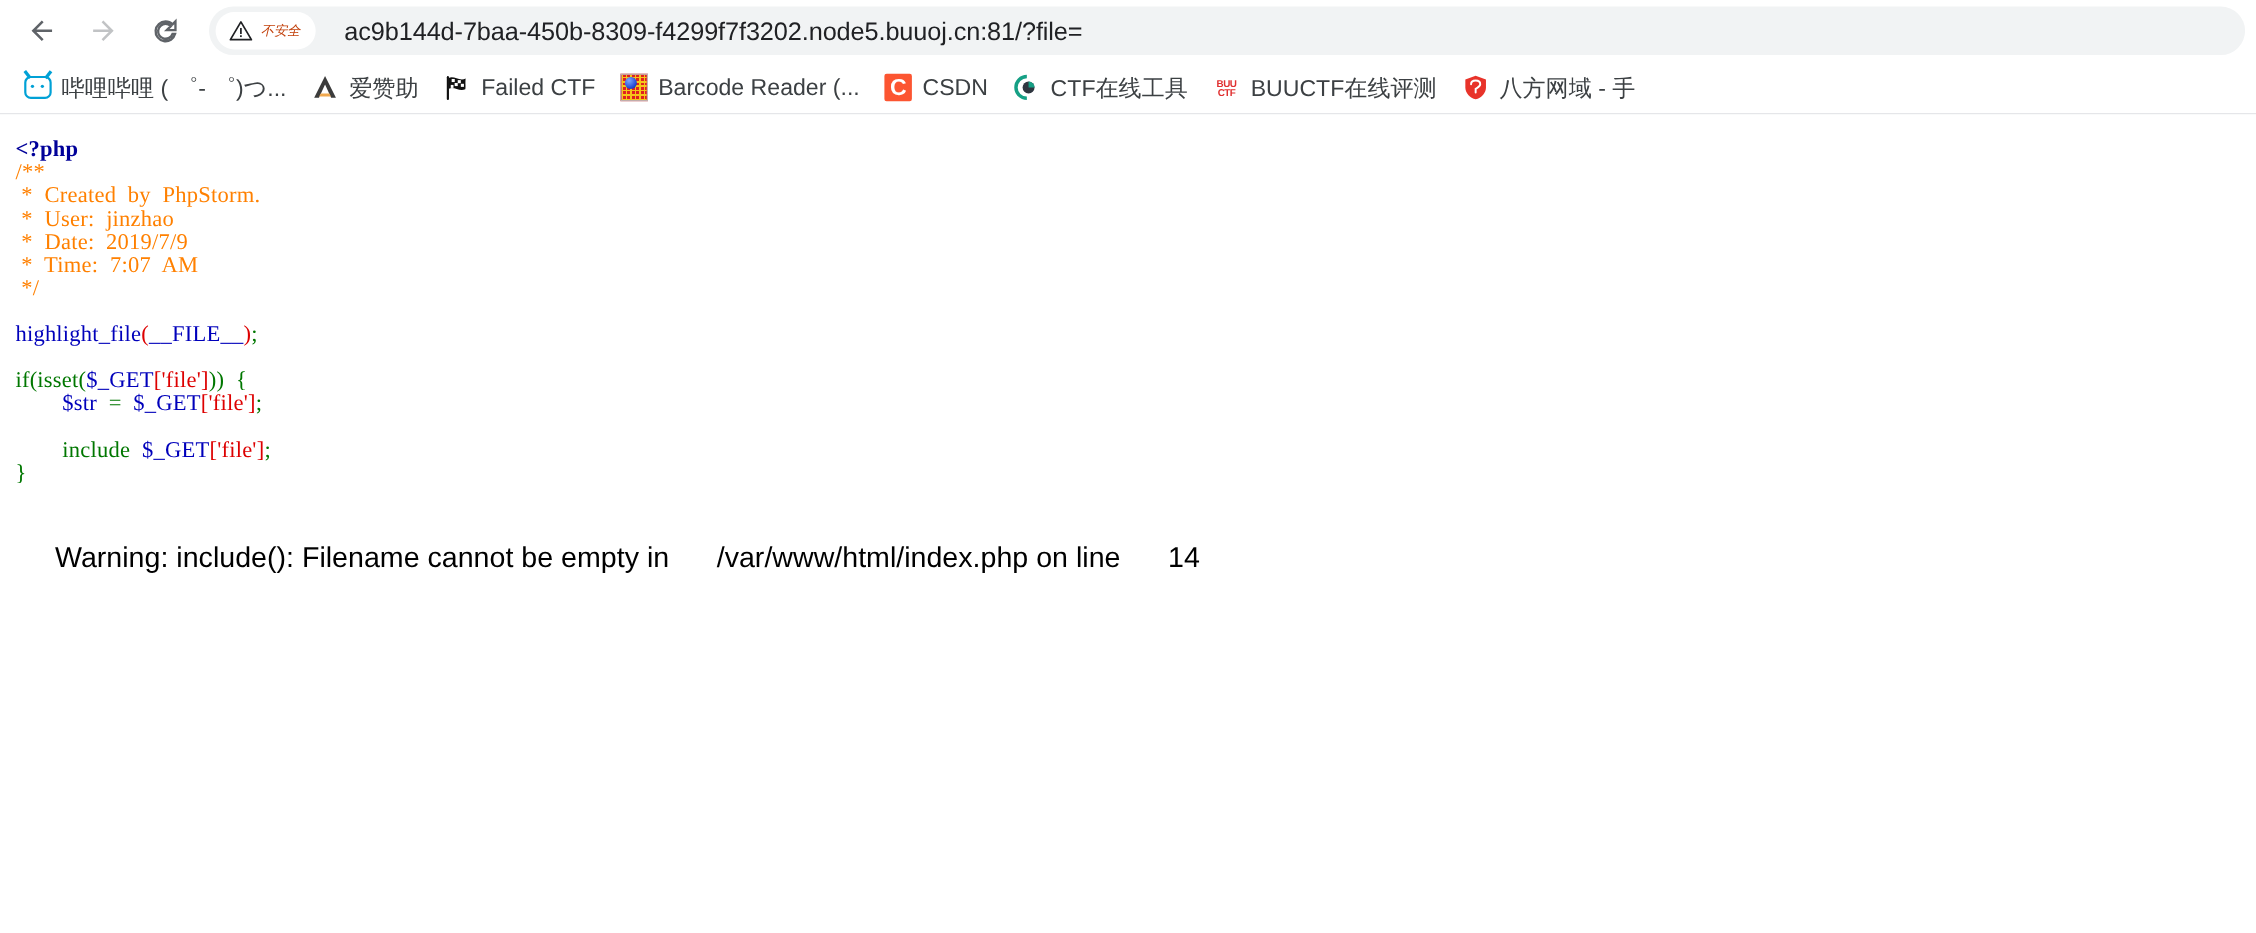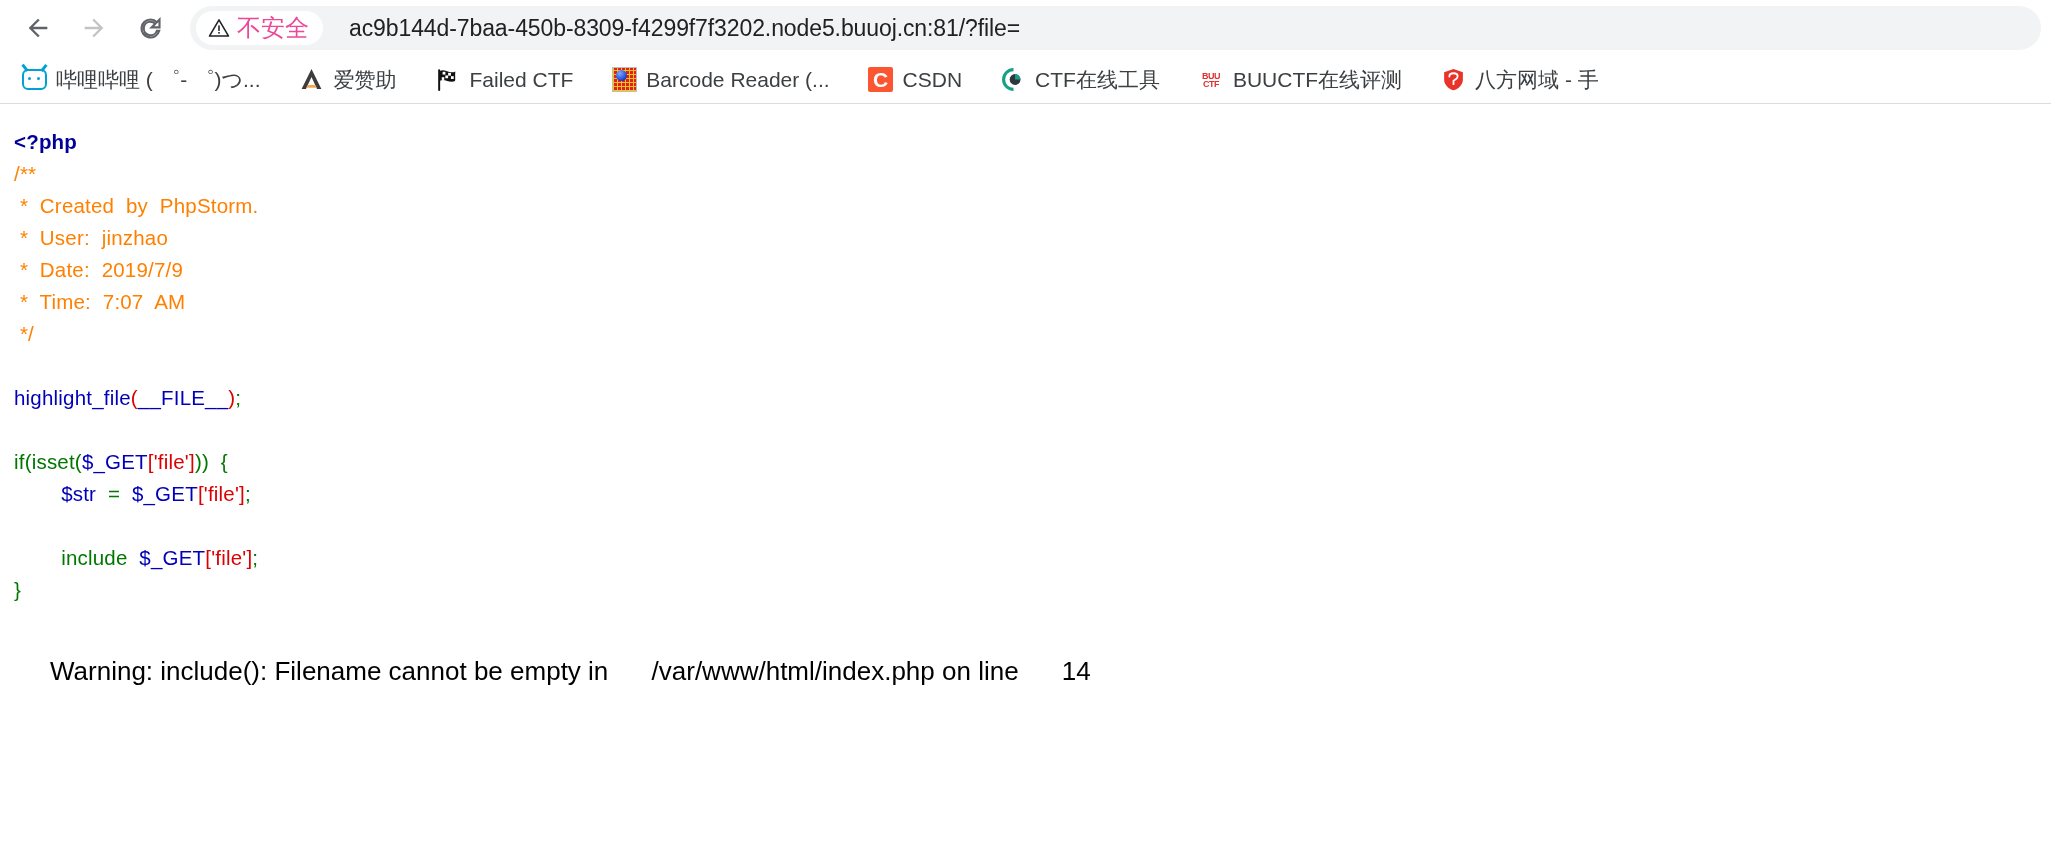--- a/index.html
+++ b/index.html
@@ -56,25 +56,26 @@
     align-items: center;
     gap: 7px;
     background: #ffffff;
     border-radius: 18px;
     height: 34px;
     padding: 0 14px 0 12px;
     flex: 0 0 auto;
     cursor: pointer;
   }
   #security-chip .chip-text {
-    font-size: 24px;
-    color: #ec4899;
+    font-size: 12px;
+    color: #c2410c;
     font-family: "Liberation Sans", sans-serif;
     white-space: nowrap;
     line-height: 1;
+    font-style: italic;
   }
 
   #url-text {
     font-size: 23px;
     color: #202124;
     margin-left: 26px;
     white-space: nowrap;
     overflow: hidden;
     text-overflow: clip;
     font-family: "Liberation Sans", sans-serif;
@@ -82,21 +83,21 @@
     flex: 1 1 auto;
     cursor: text;
   }
 
   
   #bookmarks-bar {
     height: 47px;
     display: flex;
     align-items: center;
     padding: 0 10px;
-    gap: 16px;
+    gap: 0;
     overflow: hidden;
     white-space: nowrap;
   }
   .bookmark {
     display: flex;
     align-items: center;
     gap: 9px;
     padding: 5px 11px;
     border-radius: 4px;
     flex: 0 0 auto;
@@ -193,23 +194,23 @@
   }
 
   
   #page {
     padding: 22px 14px 0 14px;
     background: #ffffff;
   }
 
   pre#php-source {
     margin: 0;
-    font-family: Liberation Sans, sans-serif;
+    font-family: Liberation Serif, serif;
     font-size: 20.5px;
-    line-height: 32px;
+    line-height: 21px;
     color: #000000;
     white-space: pre;
     letter-spacing: 0.2px;
   }
   .t-tag   { color: #000099; font-weight: bold; }
   .t-cmt   { color: #FF8000; }
   .t-kw    { color: #007700; }
   .t-var   { color: #0000BB; }
   .t-str   { color: #DD0000; }
   .t-fn    { color: #0000BB; }

